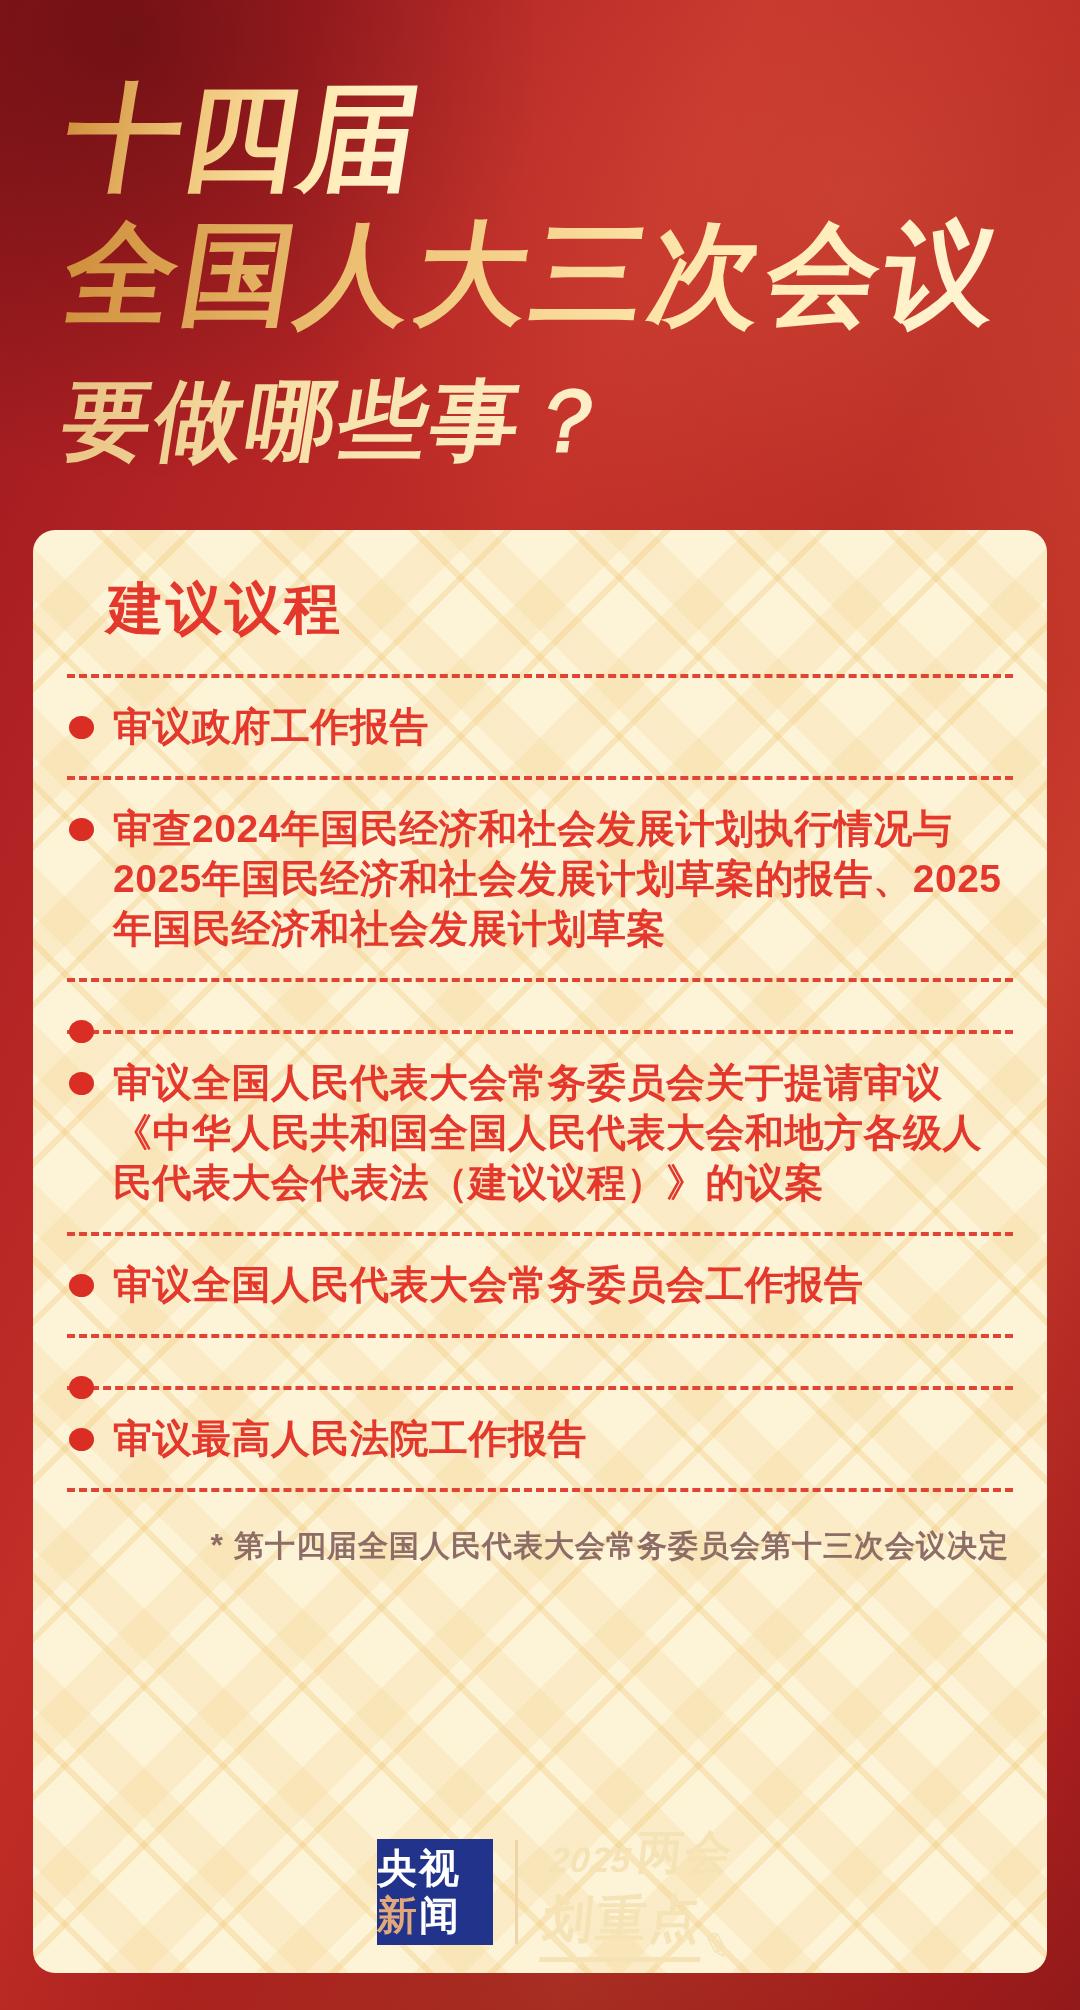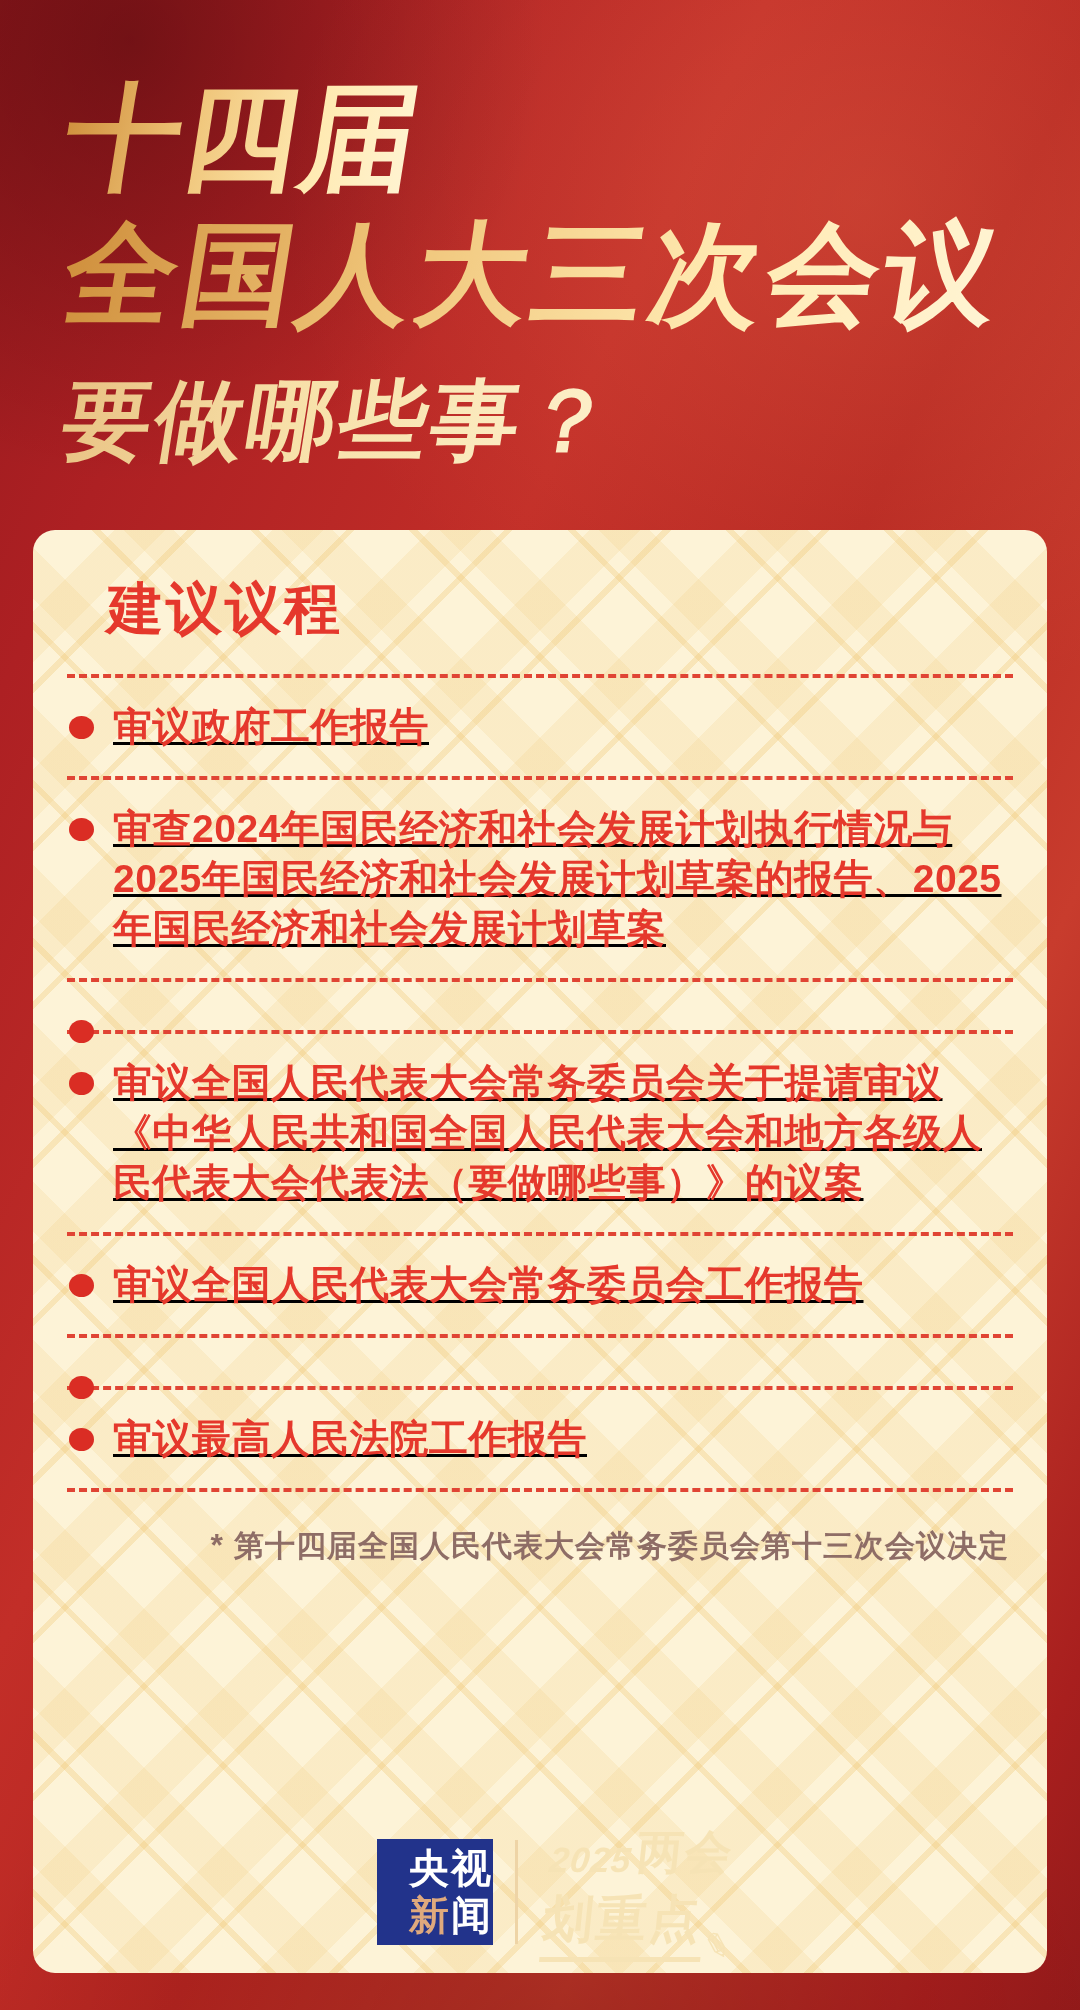--- a/index.html
+++ b/index.html
@@ -41,40 +41,40 @@
     border-radius:22px;padding:0 34px;overflow:hidden;
     background-color:var(--card-cream);
     background-image:
       repeating-linear-gradient(45deg, rgba(238,196,110,0) 0 54px, rgba(238,196,110,0.30) 54px 60px, rgba(238,196,110,0) 60px 76px, rgba(238,196,110,0.16) 76px 112px),
       repeating-linear-gradient(-45deg, rgba(238,196,110,0) 0 54px, rgba(238,196,110,0.30) 54px 60px, rgba(238,196,110,0) 60px 76px, rgba(238,196,110,0.16) 76px 112px);
   }
   .card-heading{
     padding:42px 0 26px 40px;font-size:56px;font-weight:800;letter-spacing:3px;
     color:var(--accent-red);border-bottom:4px dashed var(--dash-red);
   }
-  .agenda-list{list-style:none;text-decoration:underline;}
+  .agenda-list{list-style:none;}
   .agenda-list li{
     position:relative;padding:24px 0 24px 46px;
     font-size:39px;line-height:50px;font-weight:700;color:var(--accent-red);
     border-bottom:4px dashed var(--dash-red);letter-spacing:0.5px;
   }
   .dot{
     position:absolute;left:2px;top:38px;width:25px;height:23px;
     border-radius:50%;background:var(--dot-red);
   }
   .note{
     padding:34px 4px 0 0;text-align:right;font-size:30px;line-height:38px;
     color:var(--note-brown);font-weight:700;letter-spacing:1px;
   }
   .note-mark{font-size:32px;padding-right:10px;}
   
   .footer{position:absolute;left:377px;top:1822px;display:flex;align-items:center;}
   .cctv-logo{
     width:116px;height:106px;background:var(--logo-blue);color:#ffffff;
-    display:flex;flex-direction:column;justify-content:center;text-align:right;
+    display:flex;flex-direction:column;justify-content:center;text-align:left;
     font-weight:900;font-size:40px;line-height:47px;letter-spacing:2px;
   }
   .cctv-accent{color:var(--logo-tan);}
   .v-divider{width:3px;height:104px;background:#eed4a6;margin:0 21px 0 22px;}
   .event-logo{color:var(--cream-text);transform:skewX(-6deg);transform-origin:left bottom;}
   .event-row1{display:flex;align-items:flex-end;gap:5px;}
   .event-year{font-size:35px;font-style:italic;font-weight:800;letter-spacing:1px;padding-bottom:4px;}
   .event-name{font-size:46px;font-weight:900;letter-spacing:2px;}
   .event-row2{display:inline-flex;align-items:flex-end;margin-top:2px;}
   .event-slogan{font-size:50px;font-weight:900;letter-spacing:3px;border-bottom:5px solid var(--cream-text);padding:0 2px 4px 0;}
@@ -90,21 +90,21 @@
     <div class="title-line title-l2">全国人大三次会议</div>
     <div class="title-line title-l3">要做哪些事？</div>
   </header>
 
   <section class="card">
     <h2 class="card-heading">建议议程</h2>
     <ul class="agenda-list">
       <li><span class="dot"></span><span>审议政府工作报告</span></li>
       <li><span class="dot"></span><span>审查2024年国民经济和社会发展计划执行情况与2025年国民经济和社会发展计划草案的报告、2025年国民经济和社会发展计划草案</span></li>
       <li><span class="dot"></span></li>
-      <li><span class="dot"></span><span>审议全国人民代表大会常务委员会关于提请审议《中华人民共和国全国人民代表大会和地方各级人民代表大会代表法（要做哪些事）》的议案</span></li>
+      <li><span class="dot"></span><span>审议全国人民代表大会常务委员会关于提请审议《中华人民共和国全国人民代表大会和地方各级人民代表大会代表法（建议议程）》的议案</span></li>
       <li><span class="dot"></span><span>审议全国人民代表大会常务委员会工作报告</span></li>
       <li><span class="dot"></span></li>
       <li><span class="dot"></span><span>审议最高人民法院工作报告</span></li>
     </ul>
     <p class="note"><span class="note-mark">*</span><span>第十四届全国人民代表大会常务委员会第十三次会议决定</span></p>
   </section>
 
   <footer class="footer">
     <div class="cctv-logo">
       <span>央视</span>

